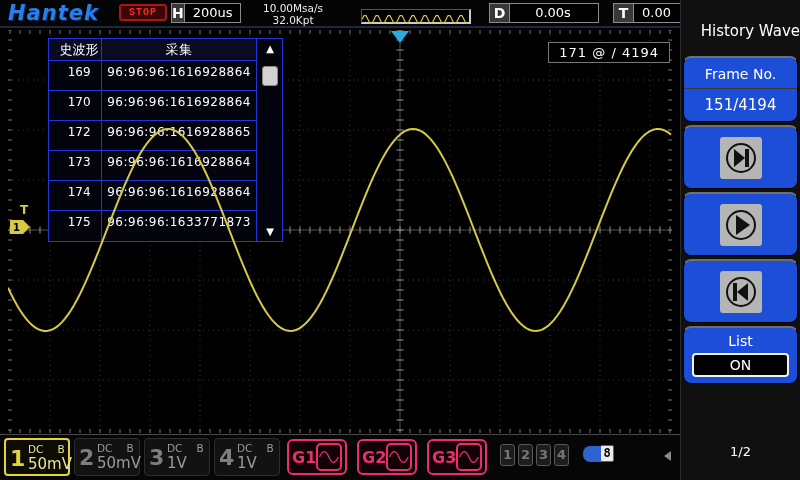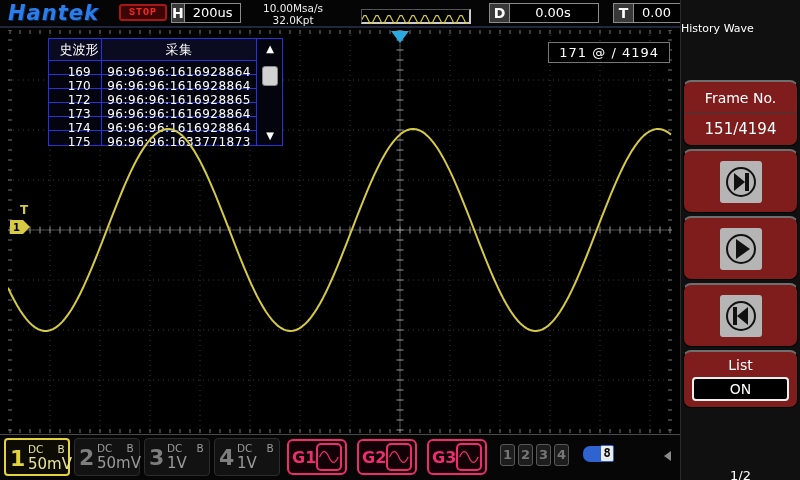--- a/index.html
+++ b/index.html
@@ -34,38 +34,38 @@
   .plot svg{position:absolute;left:0;top:0;}
   #gridsvg{z-index:1;}
   #wavesvg{z-index:3;pointer-events:none;}
   .frame-counter{position:absolute;right:2px;top:12px;z-index:4;background:#000;
                  border:1px solid #777;color:#fff;font-size:13px;padding:2px 10px;letter-spacing:1px;}
 
   
   .htable{position:absolute;left:40px;top:8px;z-index:2;display:flex;background:#04040e;
           border:1px solid #2334d8;}
   .htable-main{width:207px;}
-  .hrow{display:flex;height:14px;border-bottom:1px solid #2334d8;}
+  .hrow{display:flex;height:30px;border-bottom:1px solid #2334d8;}
   .hrow:last-child{border-bottom:none;}
   .hrow.hhead{height:22px;background:#0a0a20;}
   .td{font-size:12px;color:#fff;text-align:center;line-height:22px;}
   .hhead .td{font-size:13px;}
   .td.no{width:47px;border-right:1px solid #2334d8;margin-left:8px;}
   .td.time{width:160px;letter-spacing:0.5px;}
   .hscroll{width:26px;border-left:1px solid #2334d8;position:relative;}
   .arr{position:absolute;left:0;width:26px;text-align:center;color:#fff;font-size:10px;}
   .arr.up{top:4px;} .arr.down{bottom:4px;}
   .thumb{position:absolute;left:5px;top:27px;width:16px;height:20px;background:#d2d2d2;
          border-radius:3px;border:1px solid #888;}
 
   
   .sidebar{position:absolute;left:680px;top:0;width:120px;height:480px;background:#101010;
            border-left:1px solid #2a2a2a;z-index:6;}
-  .sb-title{text-align:left;font-size:11px;color:#fff;padding-top:22px;height:80px;}
-  .sb-panel{margin:0 2px 3px 2px;background:#7f1d1d;border:1px solid #000;
+  .sb-title{text-align:right;font-size:15px;color:#fff;padding-top:22px;height:56px;}
+  .sb-panel{margin:0 2px 3px 2px;background:#1d4ed8;border:1px solid #000;
             border-top:2px solid #6f6f6f;border-radius:8px;}
   .sb-frame{height:66px;}
   .sb-frame .sb-label{text-align:center;font-size:14px;color:#fff;padding:8px 0 6px 0;
                       border-bottom:1px solid #3a3a3a;}
   .sb-frame .sb-value{text-align:center;font-size:15px;color:#fff;padding-top:7px;}
   .sb-btn{height:64px;display:flex;align-items:center;justify-content:center;}
   .icon-btn{width:42px;height:42px;background:#b5b5b5;border-radius:3px;display:flex;
             align-items:center;justify-content:center;}
   .sb-list{height:58px;}
   .sb-list .sb-label{text-align:center;font-size:14px;color:#fff;padding:5px 0 4px 0;}

